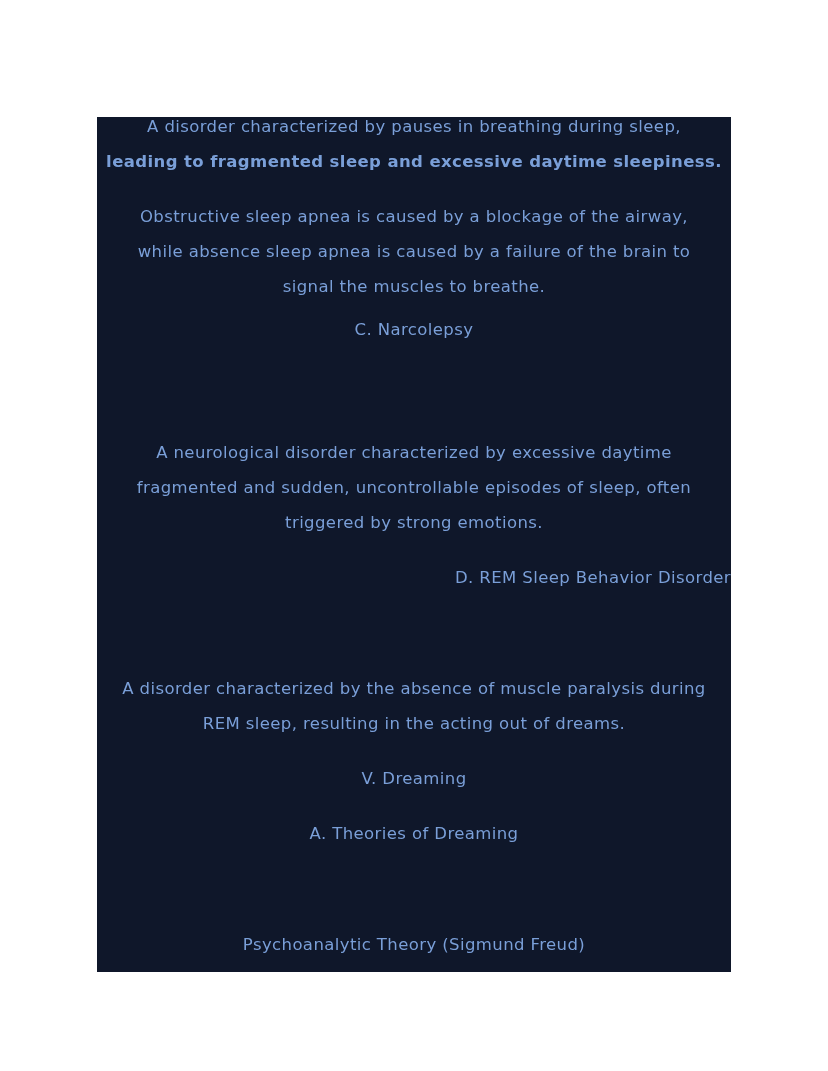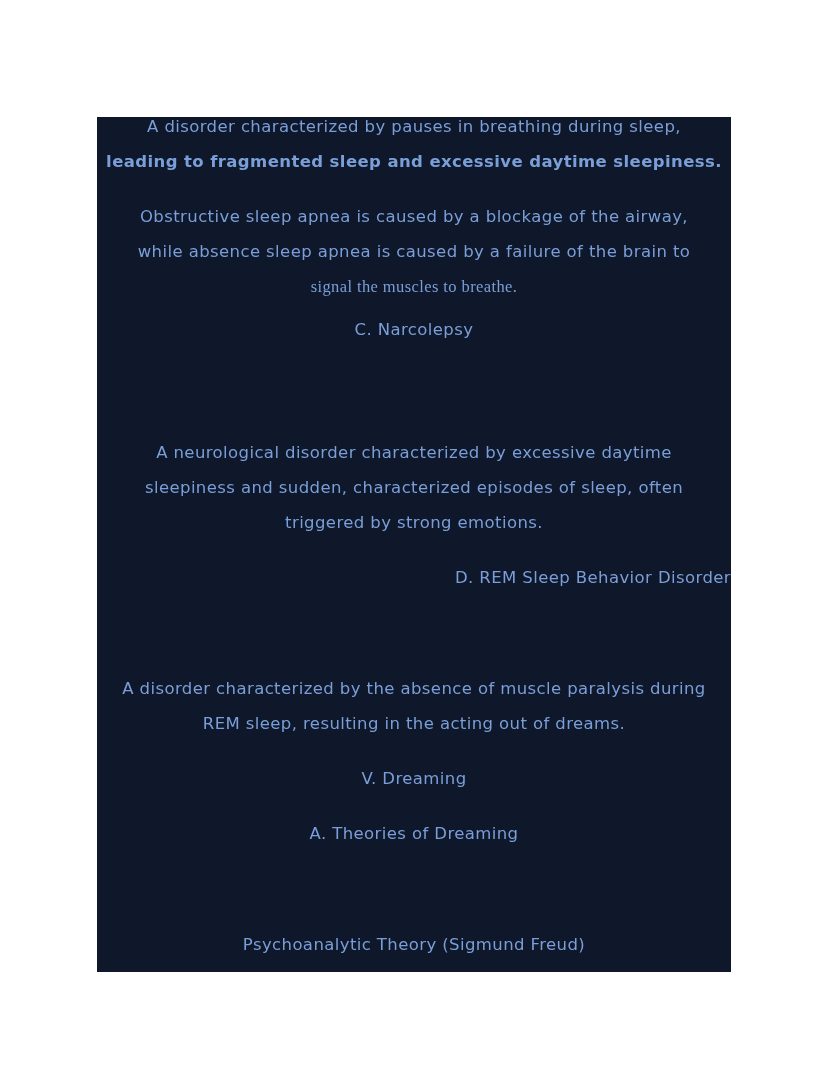--- a/index.html
+++ b/index.html
@@ -38,26 +38,26 @@
 </head>
 <body>
 
 <div class="panel">
 
   <div class="line" style="top:0px;">A disorder characterized by pauses in breathing during sleep,</div>
   <div class="line" style="top:35px;font-weight:bold;">leading to fragmented sleep and excessive daytime sleepiness.</div>
 
   <div class="line" style="top:90px;">Obstructive sleep apnea is caused by a blockage of the airway,</div>
   <div class="line" style="top:125px;">while absence sleep apnea is caused by a failure of the brain to</div>
-  <div class="line" style="top:160px;font-family:Liberation Serif, serif;">signal the muscles to breathe.</div>
+  <div class="line" style="top:160px;">signal the muscles to breathe.</div>
 
   <div class="line" style="top:203px;">C. Narcolepsy</div>
 
   <div class="line" style="top:326px;">A neurological disorder characterized by excessive daytime</div>
-  <div class="line" style="top:361px;">sleepiness and sudden, characterized episodes of sleep, often</div>
+  <div class="line" style="top:361px;">fragmented and sudden, uncontrollable episodes of sleep, often</div>
   <div class="line" style="top:396px;">triggered by strong emotions.</div>
 
   <div class="line" style="top:451px;text-align:right;">D. REM Sleep Behavior Disorder</div>
 
   <div class="line" style="top:562px;">A disorder characterized by the absence of muscle paralysis during</div>
   <div class="line" style="top:652px;">V. Dreaming</div>
 
   <div class="line" style="top:597px;">REM sleep, resulting in the acting out of dreams.</div>
 
   <div class="line" style="top:707px;">A. Theories of Dreaming</div>

